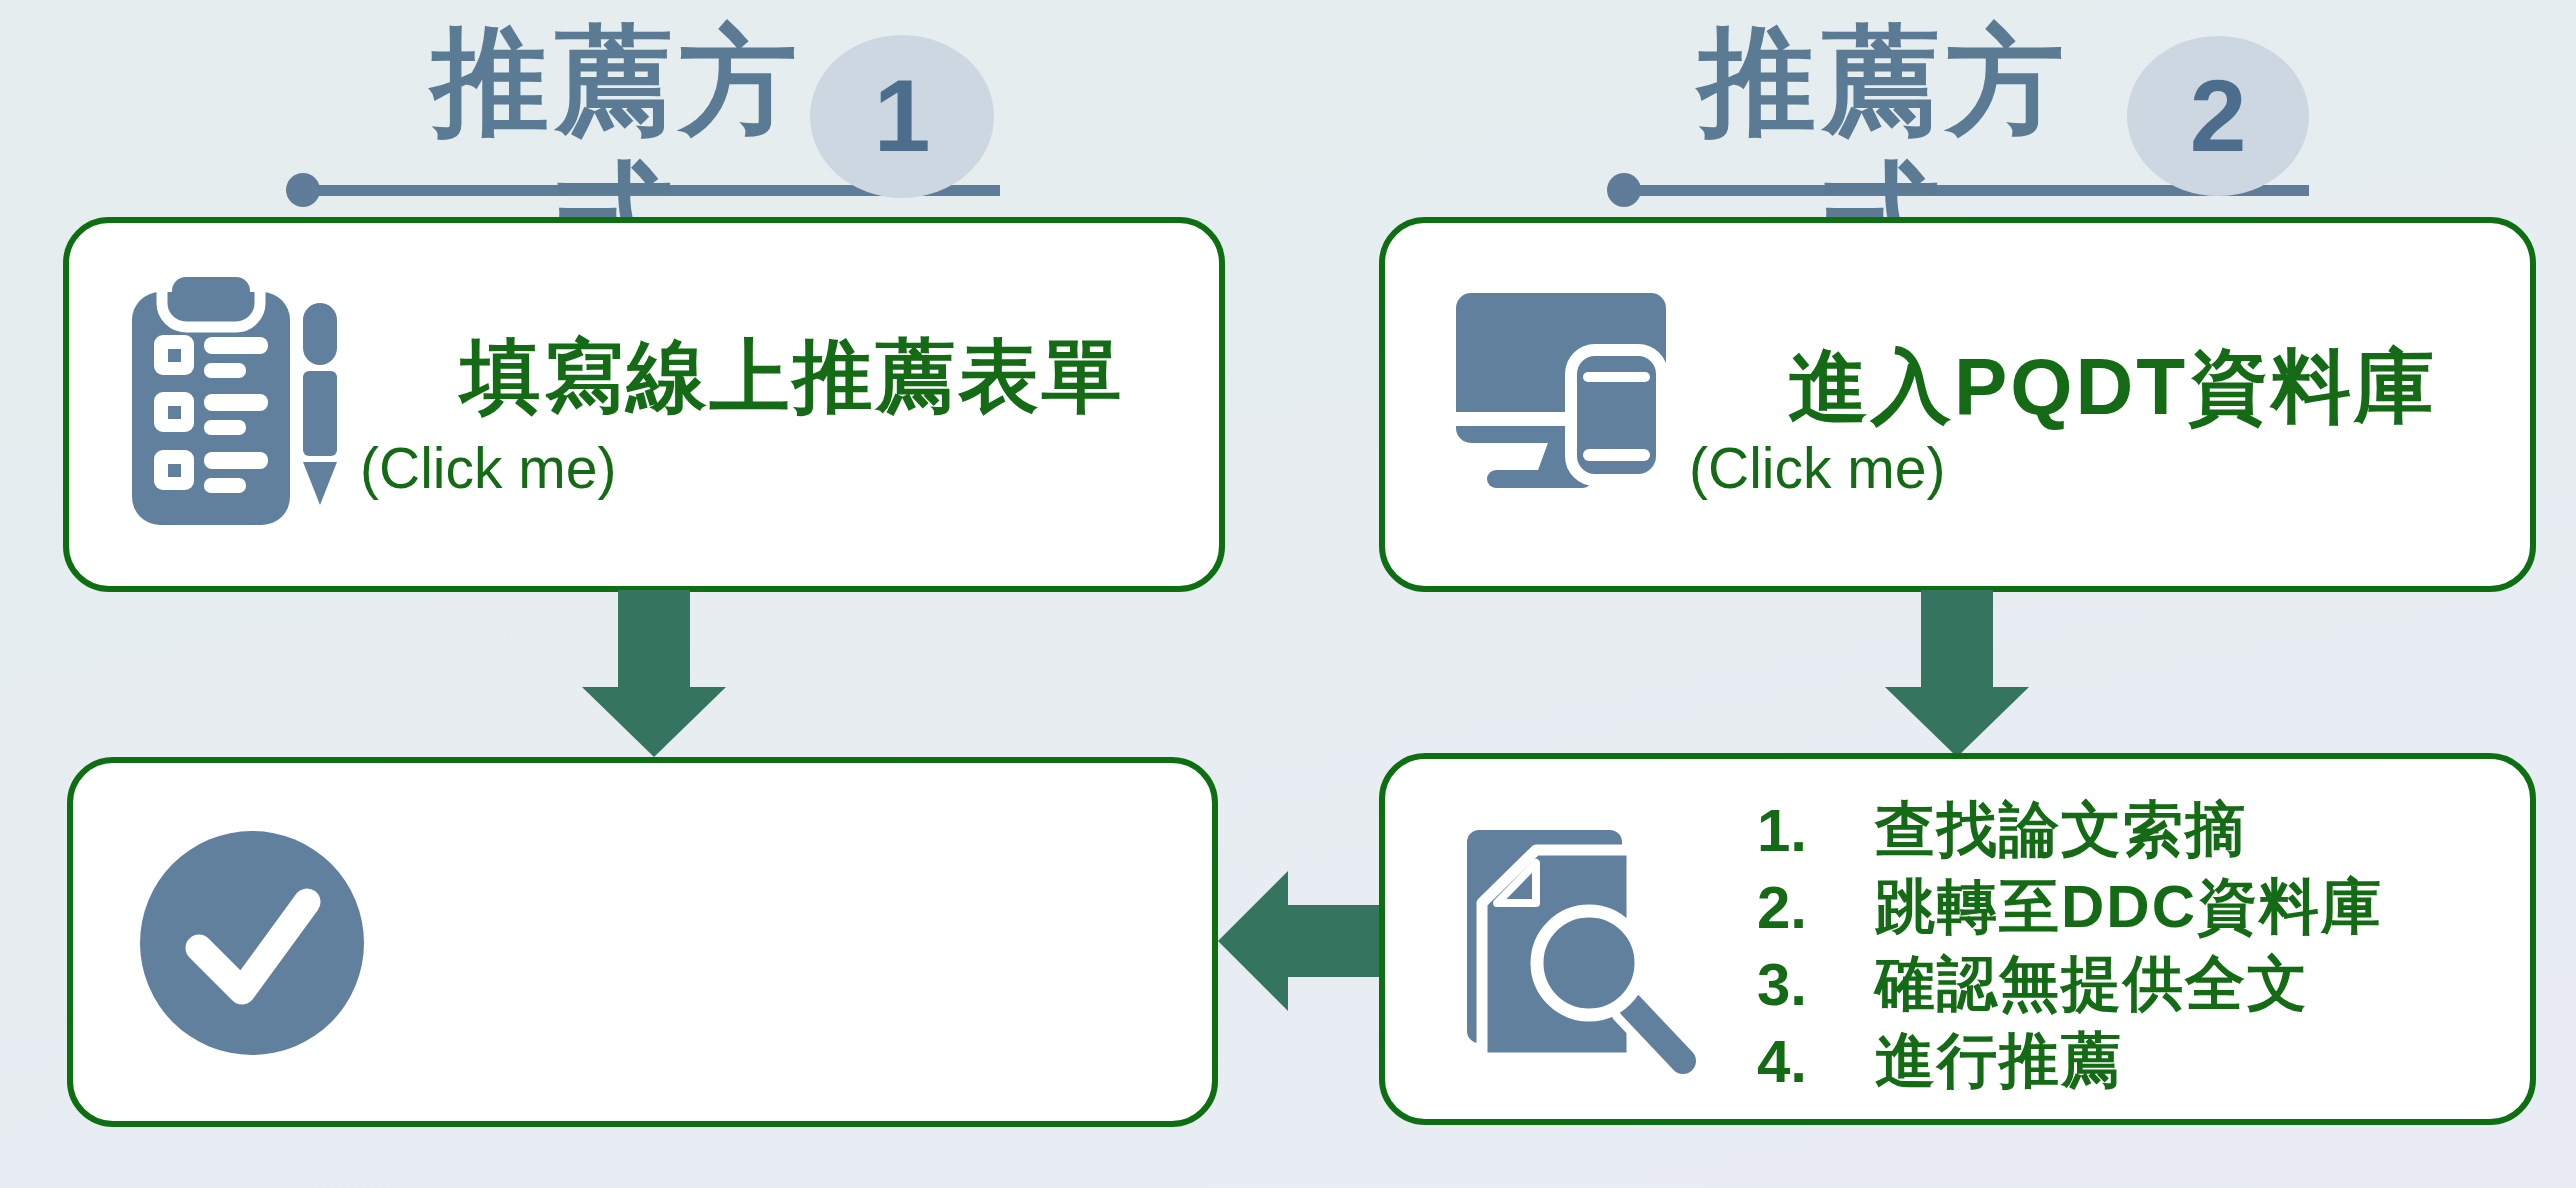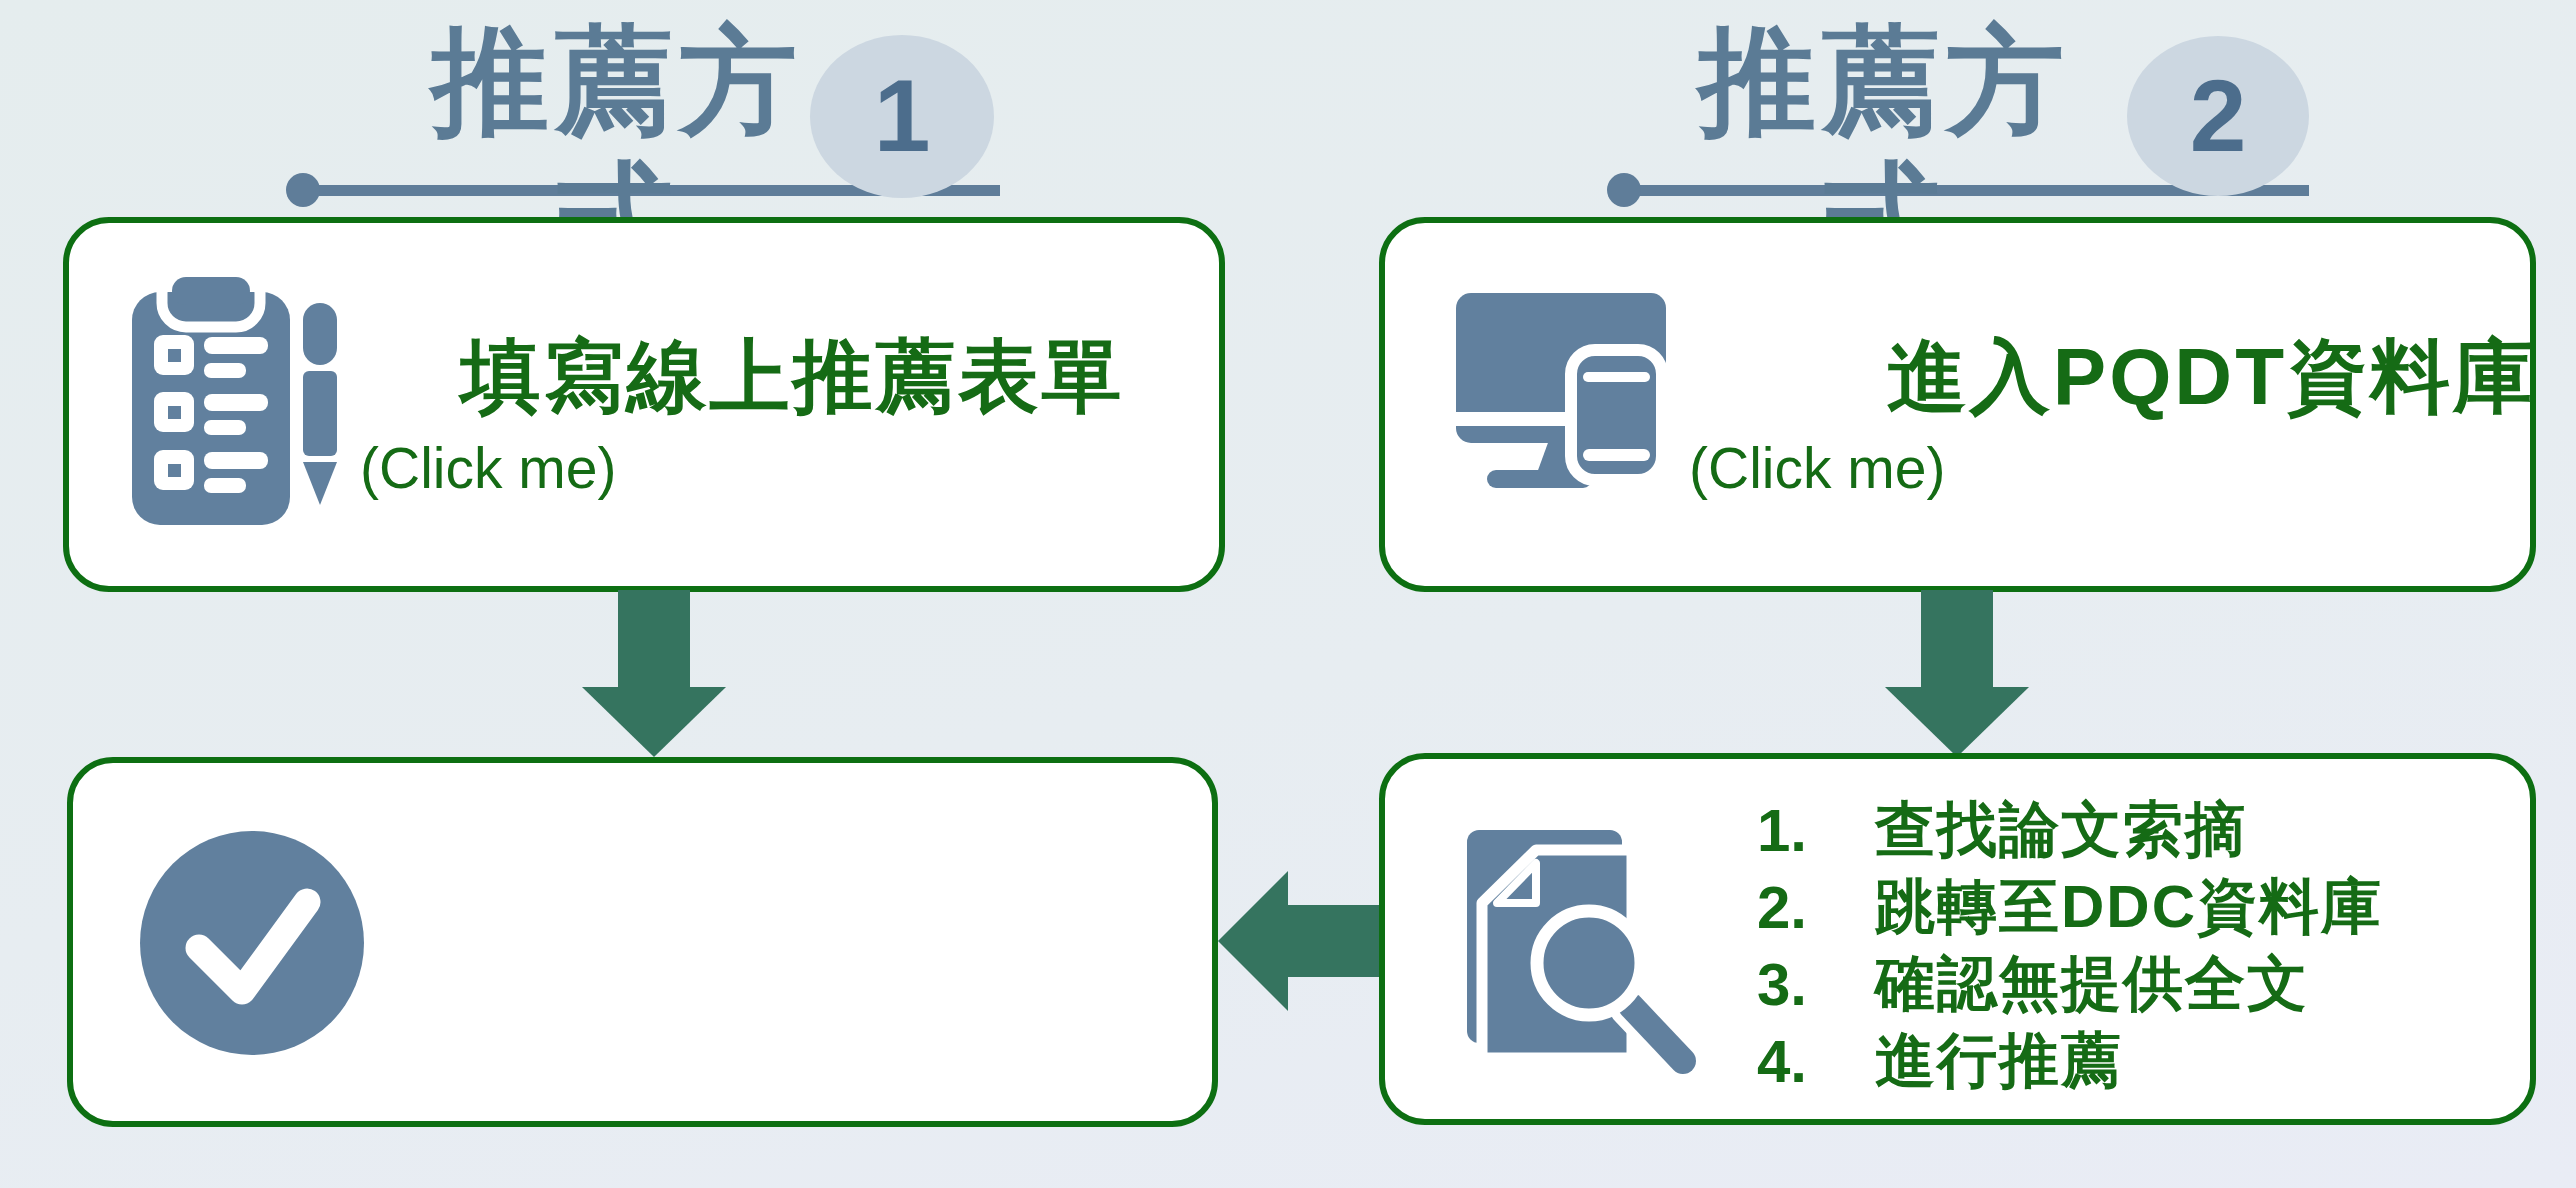--- a/index.html
+++ b/index.html
@@ -94,21 +94,21 @@
   <div class="abs gbox" style="left:1379px;top:217px;width:1157px;height:375px;"></div>
   <svg class="abs" style="left:1449px;top:285px;" width="230" height="210" viewBox="0 0 230 210">
     <rect x="7" y="8" width="210" height="150" rx="15" fill="#61809e"></rect>
     <rect x="0" y="127" width="222" height="14" fill="#ffffff"></rect>
     <polygon points="100,155 135,155 146,188 88,188" fill="#61809e"></polygon>
     <rect x="38" y="185" width="105" height="18" rx="9" fill="#61809e"></rect>
     <rect x="122" y="65" width="91" height="130" rx="24" fill="#61809e" stroke="#ffffff" stroke-width="12"></rect>
     <rect x="134" y="87" width="67" height="10" rx="5" fill="#ffffff"></rect>
     <rect x="134" y="164" width="67" height="12" rx="6" fill="#ffffff"></rect>
   </svg>
-  <div class="abs box-title" style="left:1689px;top:333px;width:847px;text-align:right;">進入PQDT資料庫</div>
+  <div class="abs box-title" style="left:1689px;top:343px;width:847px;">進入PQDT資料庫</div>
   <div class="abs box-click" style="left:1689px;top:437px;width:847px;">(Click me)</div>
 
   <div class="abs arrow-shaft" style="left:618px;top:590px;width:72px;height:97px;"></div>
   <div class="abs tri-down" style="left:582px;top:687px;"></div>
   <div class="abs arrow-shaft" style="left:1921px;top:590px;width:72px;height:97px;"></div>
   <div class="abs tri-down" style="left:1885px;top:687px;"></div>
 
   <div class="abs gbox" style="left:67px;top:757px;width:1151px;height:370px;"></div>
   <svg class="abs" style="left:137px;top:828px;" width="230" height="230" viewBox="0 0 230 230">
     <circle cx="115" cy="115" r="112" fill="#61809e"></circle>

